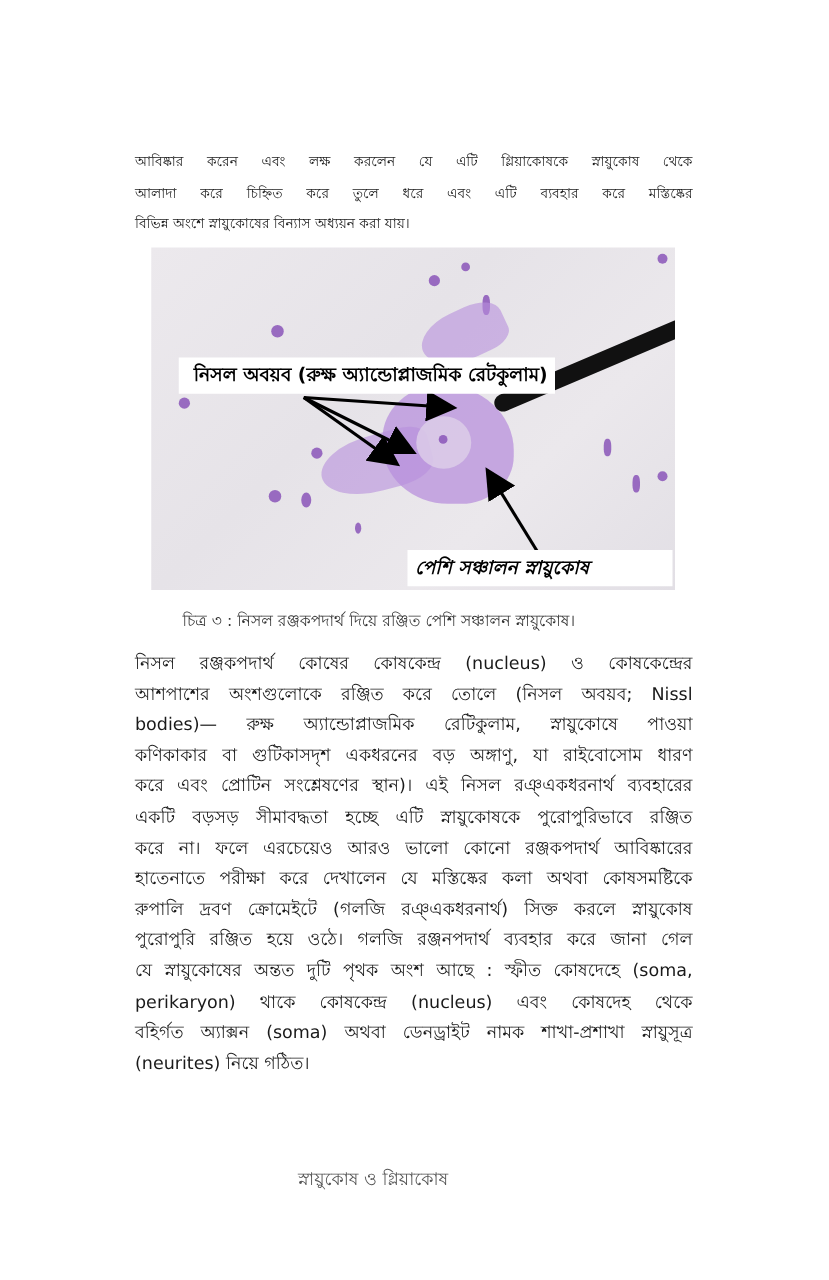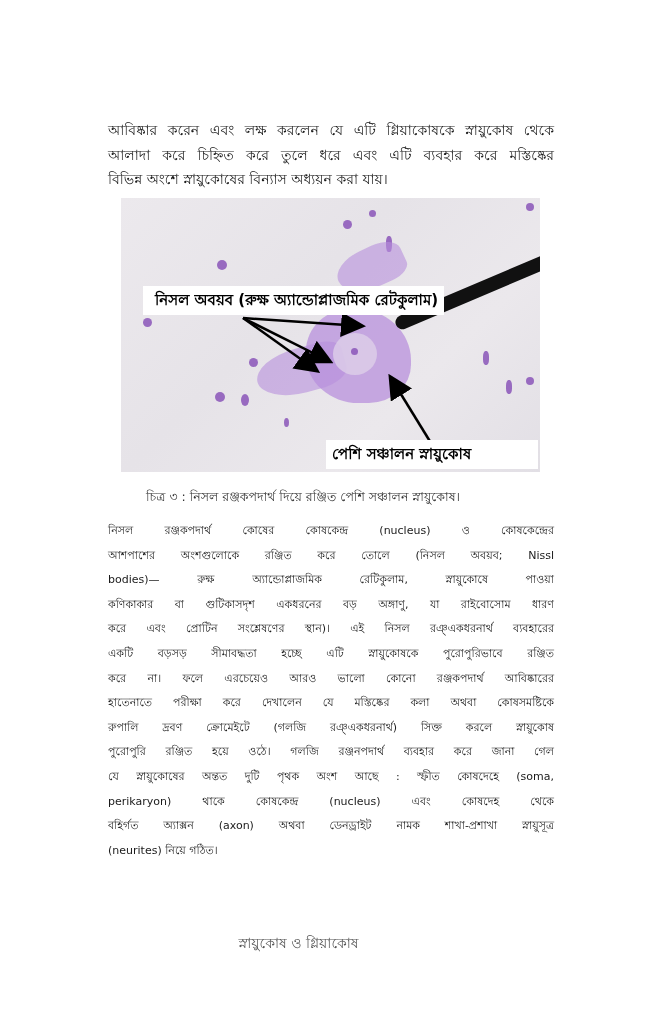--- a/index.html
+++ b/index.html
@@ -2,21 +2,21 @@
 <html><head>
 <meta charset="utf-8">
 <style>
   html, body { margin: 0; padding: 0; }
   body {
     width: 663px; height: 1024px; background: #ffffff; position: relative; overflow: hidden;
     font-family: "DejaVu Sans", sans-serif; color: #1a1a1a;
   }
   .para {
     position: absolute; left: 108px; width: 446px;
-    font-size: 14px; line-height: 24.5px; text-align: justify;
+    font-size: 11px; line-height: 24.5px; text-align: justify;
     text-align-last: justify;
   }
   .para span.line { display: block; text-align: justify; text-align-last: justify; white-space: nowrap; overflow: visible; }
   .para span.line.end { text-align-last: left; }
   #p1 { top: 118px; }
   #figure {
     position: absolute; left: 121px; top: 198px; width: 419px; height: 274px;
     background: linear-gradient(135deg, #ece9ed 0%, #e6e3e8 40%, #ebe8ec 70%, #e2dfe5 100%);
     overflow: hidden;
   }
@@ -75,35 +75,35 @@
       <marker id="ah" markerWidth="10" markerHeight="10" refX="8" refY="5" orient="auto">
         <path d="M0,0 L10,5 L0,10 z" fill="#000"></path>
       </marker>
     </defs>
     <line x1="122" y1="120" x2="240" y2="128" stroke="#000" stroke-width="2.5" marker-end="url(#ah)"></line>
     <line x1="122" y1="120" x2="208" y2="163" stroke="#000" stroke-width="2.5" marker-end="url(#ah)"></line>
     <line x1="122" y1="120" x2="195" y2="172" stroke="#000" stroke-width="2.5" marker-end="url(#ah)"></line>
     <line x1="310" y1="245" x2="270" y2="180" stroke="#000" stroke-width="2.5" marker-end="url(#ah)"></line>
   </svg>
   <div class="label-box" style="left:22px;top:88px;padding-left:12px;">নিসল অবয়ব (রুক্ষ অ্যান্ডোপ্লাজমিক রেটকুলাম)</div>
-  <div class="label-box" style="left:205px;top:242px;width:200px;">পেশি সঞ্চালন স্নায়ুকোষ</div>
+  <div class="label-box" style="left:205px;top:242px;width:200px;font-style:italic;">পেশি সঞ্চালন স্নায়ুকোষ</div>
 </div>
 
 <div id="caption">চিত্র ৩ : নিসল রঞ্জকপদার্থ দিয়ে রঞ্জিত পেশি সঞ্চালন স্নায়ুকোষ।</div>
 
-<div id="p2" class="para" style="font-size:11px;line-height:24.6px;">
+<div id="p2" class="para" style="font-size:14px;line-height:24.6px;">
   <span class="line">নিসল রঞ্জকপদার্থ কোষের কোষকেন্দ্র (nucleus) ও কোষকেন্দ্রের</span>
   <span class="line">আশপাশের অংশগুলোকে রঞ্জিত করে তোলে (নিসল অবয়ব; Nissl</span>
   <span class="line">bodies)— রুক্ষ অ্যান্ডোপ্লাজমিক রেটিকুলাম, স্নায়ুকোষে পাওয়া</span>
   <span class="line">কণিকাকার বা গুটিকাসদৃশ একধরনের বড় অঙ্গাণু, যা রাইবোসোম ধারণ</span>
   <span class="line">করে এবং প্রোটিন সংশ্লেষণের স্থান)। এই নিসল রঞ্একধরনার্থ ব্যবহারের</span>
   <span class="line">একটি বড়সড় সীমাবদ্ধতা হচ্ছে এটি স্নায়ুকোষকে পুরোপুরিভাবে রঞ্জিত</span>
   <span class="line">করে না। ফলে এরচেয়েও আরও ভালো কোনো রঞ্জকপদার্থ আবিষ্কারের</span>
   <span class="line">হাতেনাতে পরীক্ষা করে দেখালেন যে মস্তিষ্কের কলা অথবা কোষসমষ্টিকে</span>
   <span class="line">রুপালি দ্রবণ ক্রোমেইটে (গলজি রঞ্একধরনার্থ) সিক্ত করলে স্নায়ুকোষ</span>
   <span class="line">পুরোপুরি রঞ্জিত হয়ে ওঠে। গলজি রঞ্জনপদার্থ ব্যবহার করে জানা গেল</span>
   <span class="line">যে স্নায়ুকোষের অন্তত দুটি পৃথক অংশ আছে : স্ফীত কোষদেহে (soma,</span>
   <span class="line">perikaryon) থাকে কোষকেন্দ্র (nucleus) এবং কোষদেহ থেকে</span>
-  <span class="line">বহির্গত অ্যাক্সন (axon) অথবা ডেনড্রাইট নামক শাখা-প্রশাখা স্নায়ুসূত্র</span>
+  <span class="line">বহির্গত অ্যাক্সন (soma) অথবা ডেনড্রাইট নামক শাখা-প্রশাখা স্নায়ুসূত্র</span>
   <span class="line end">(neurites) নিয়ে গঠিত।</span>
 </div>
 
 <div id="footer">স্নায়ুকোষ ও গ্লিয়াকোষ</div>
 
 </body></html>

